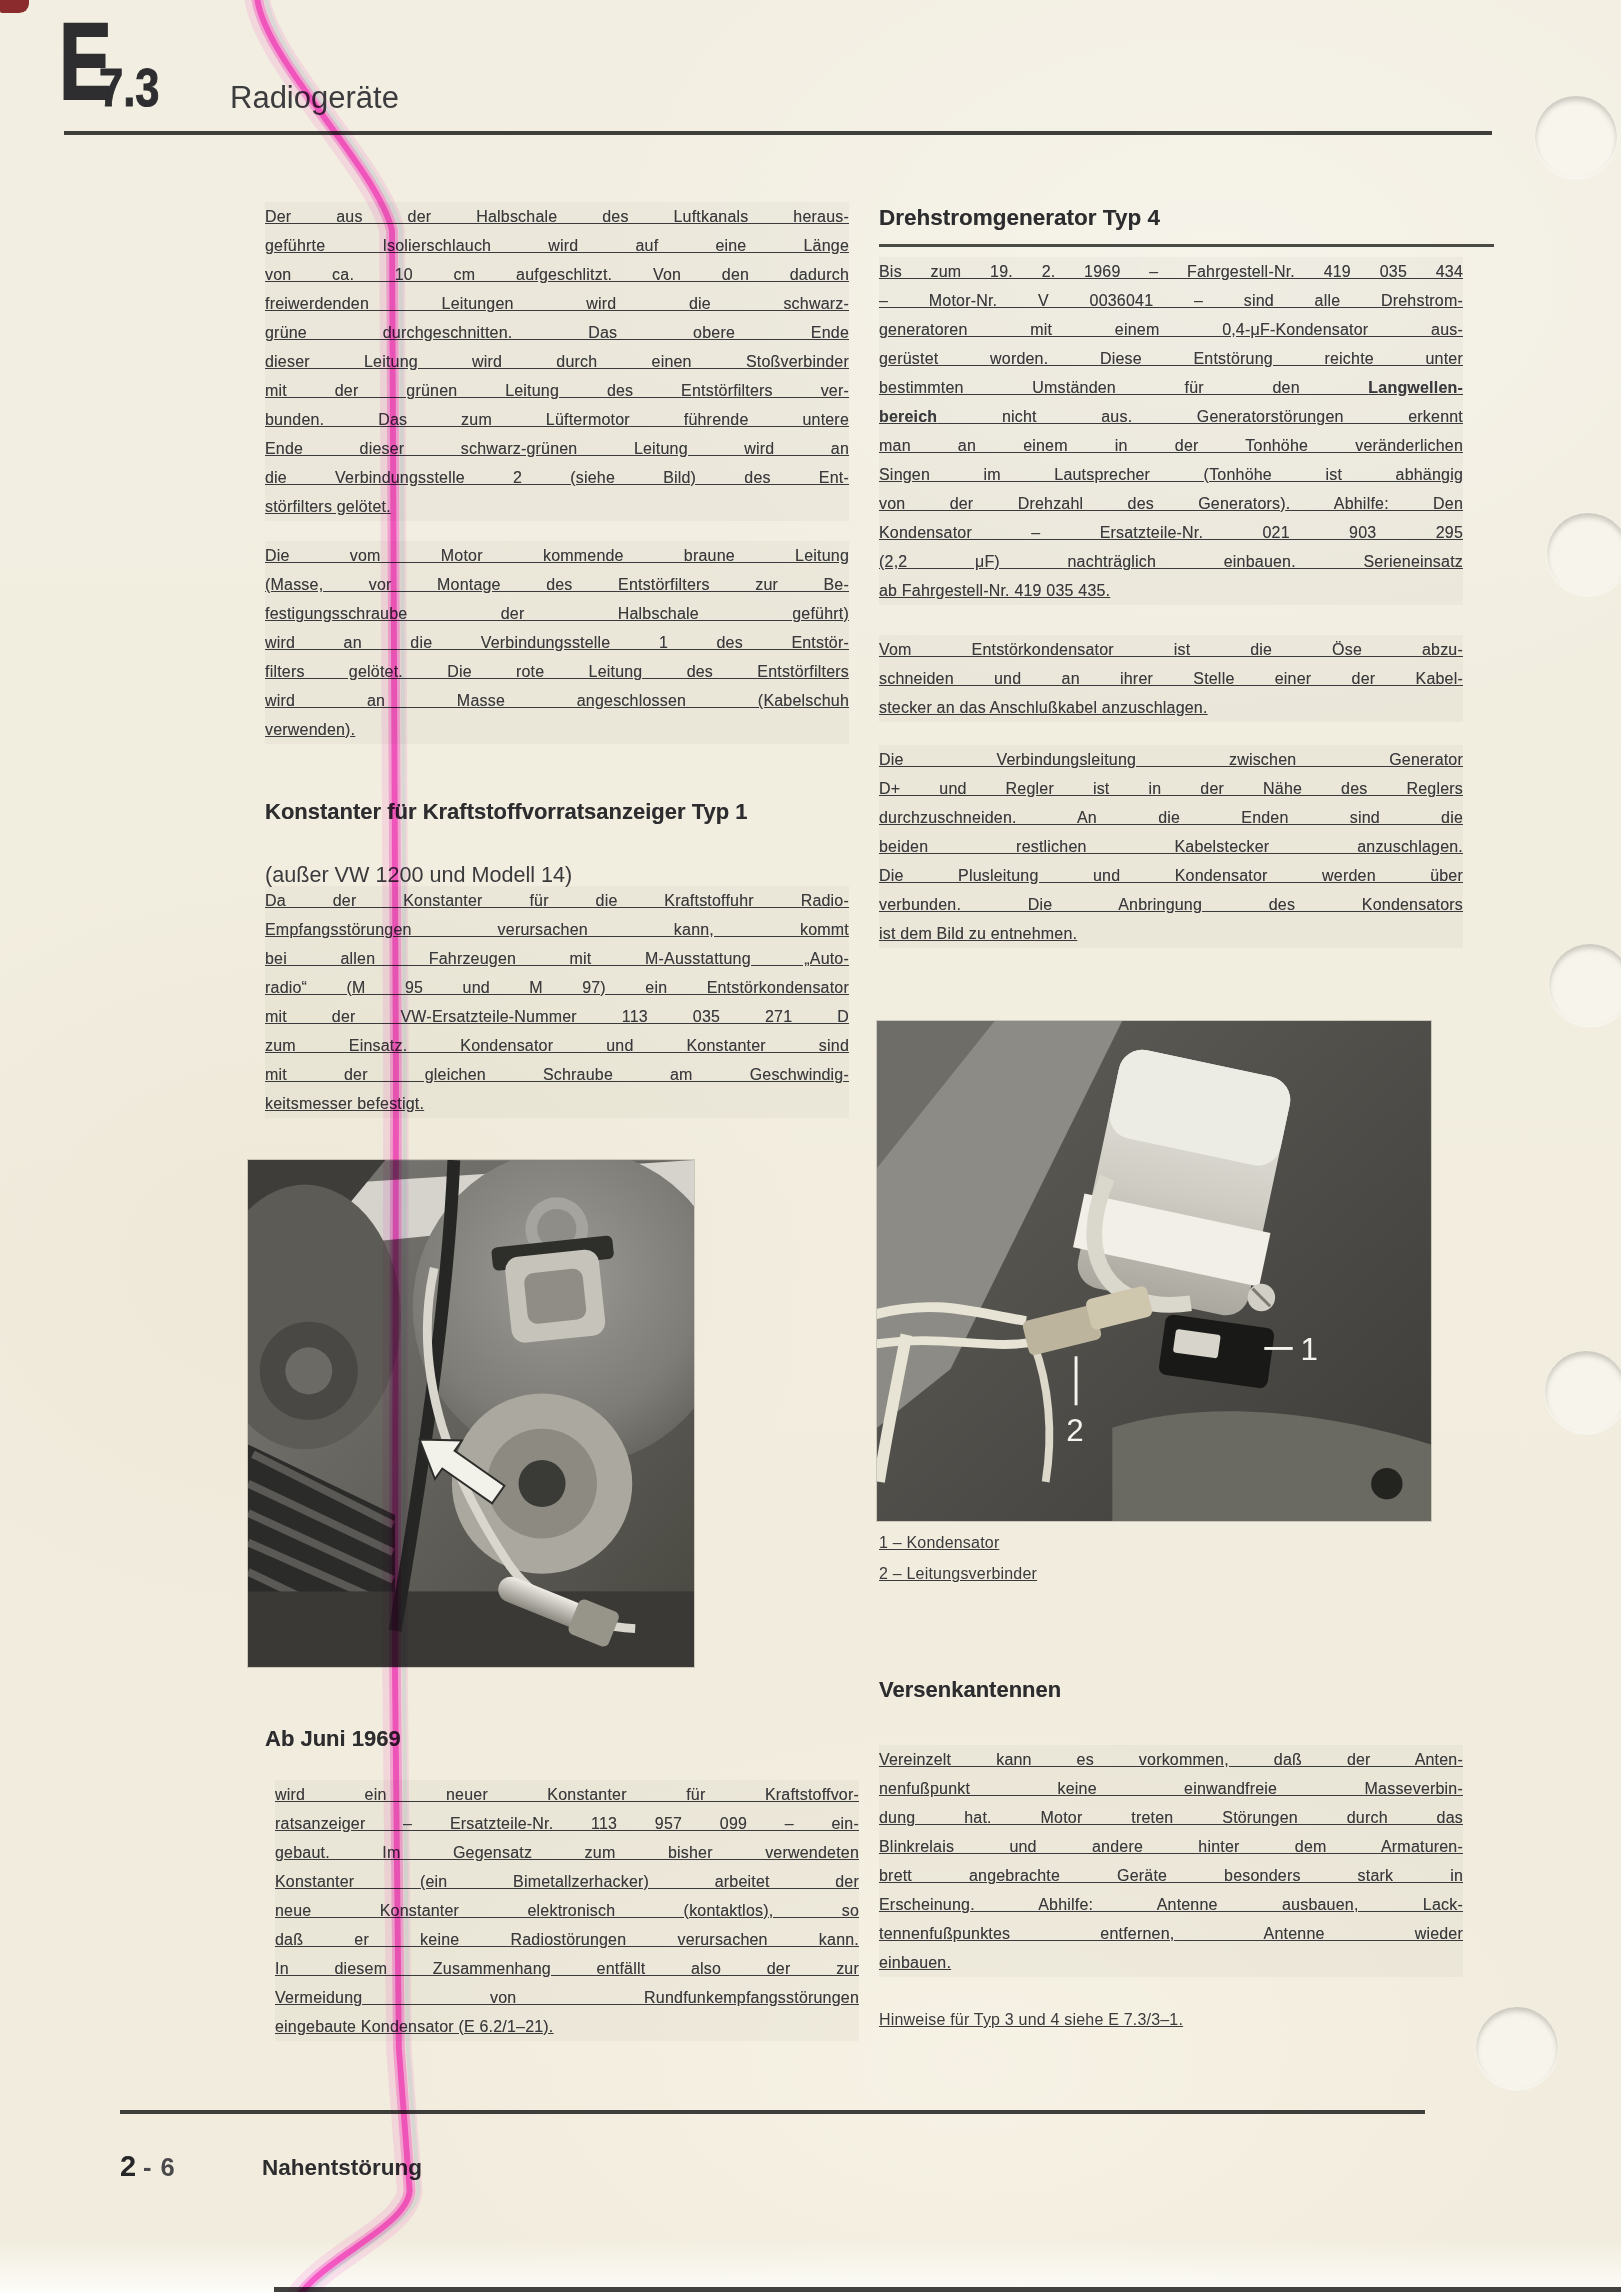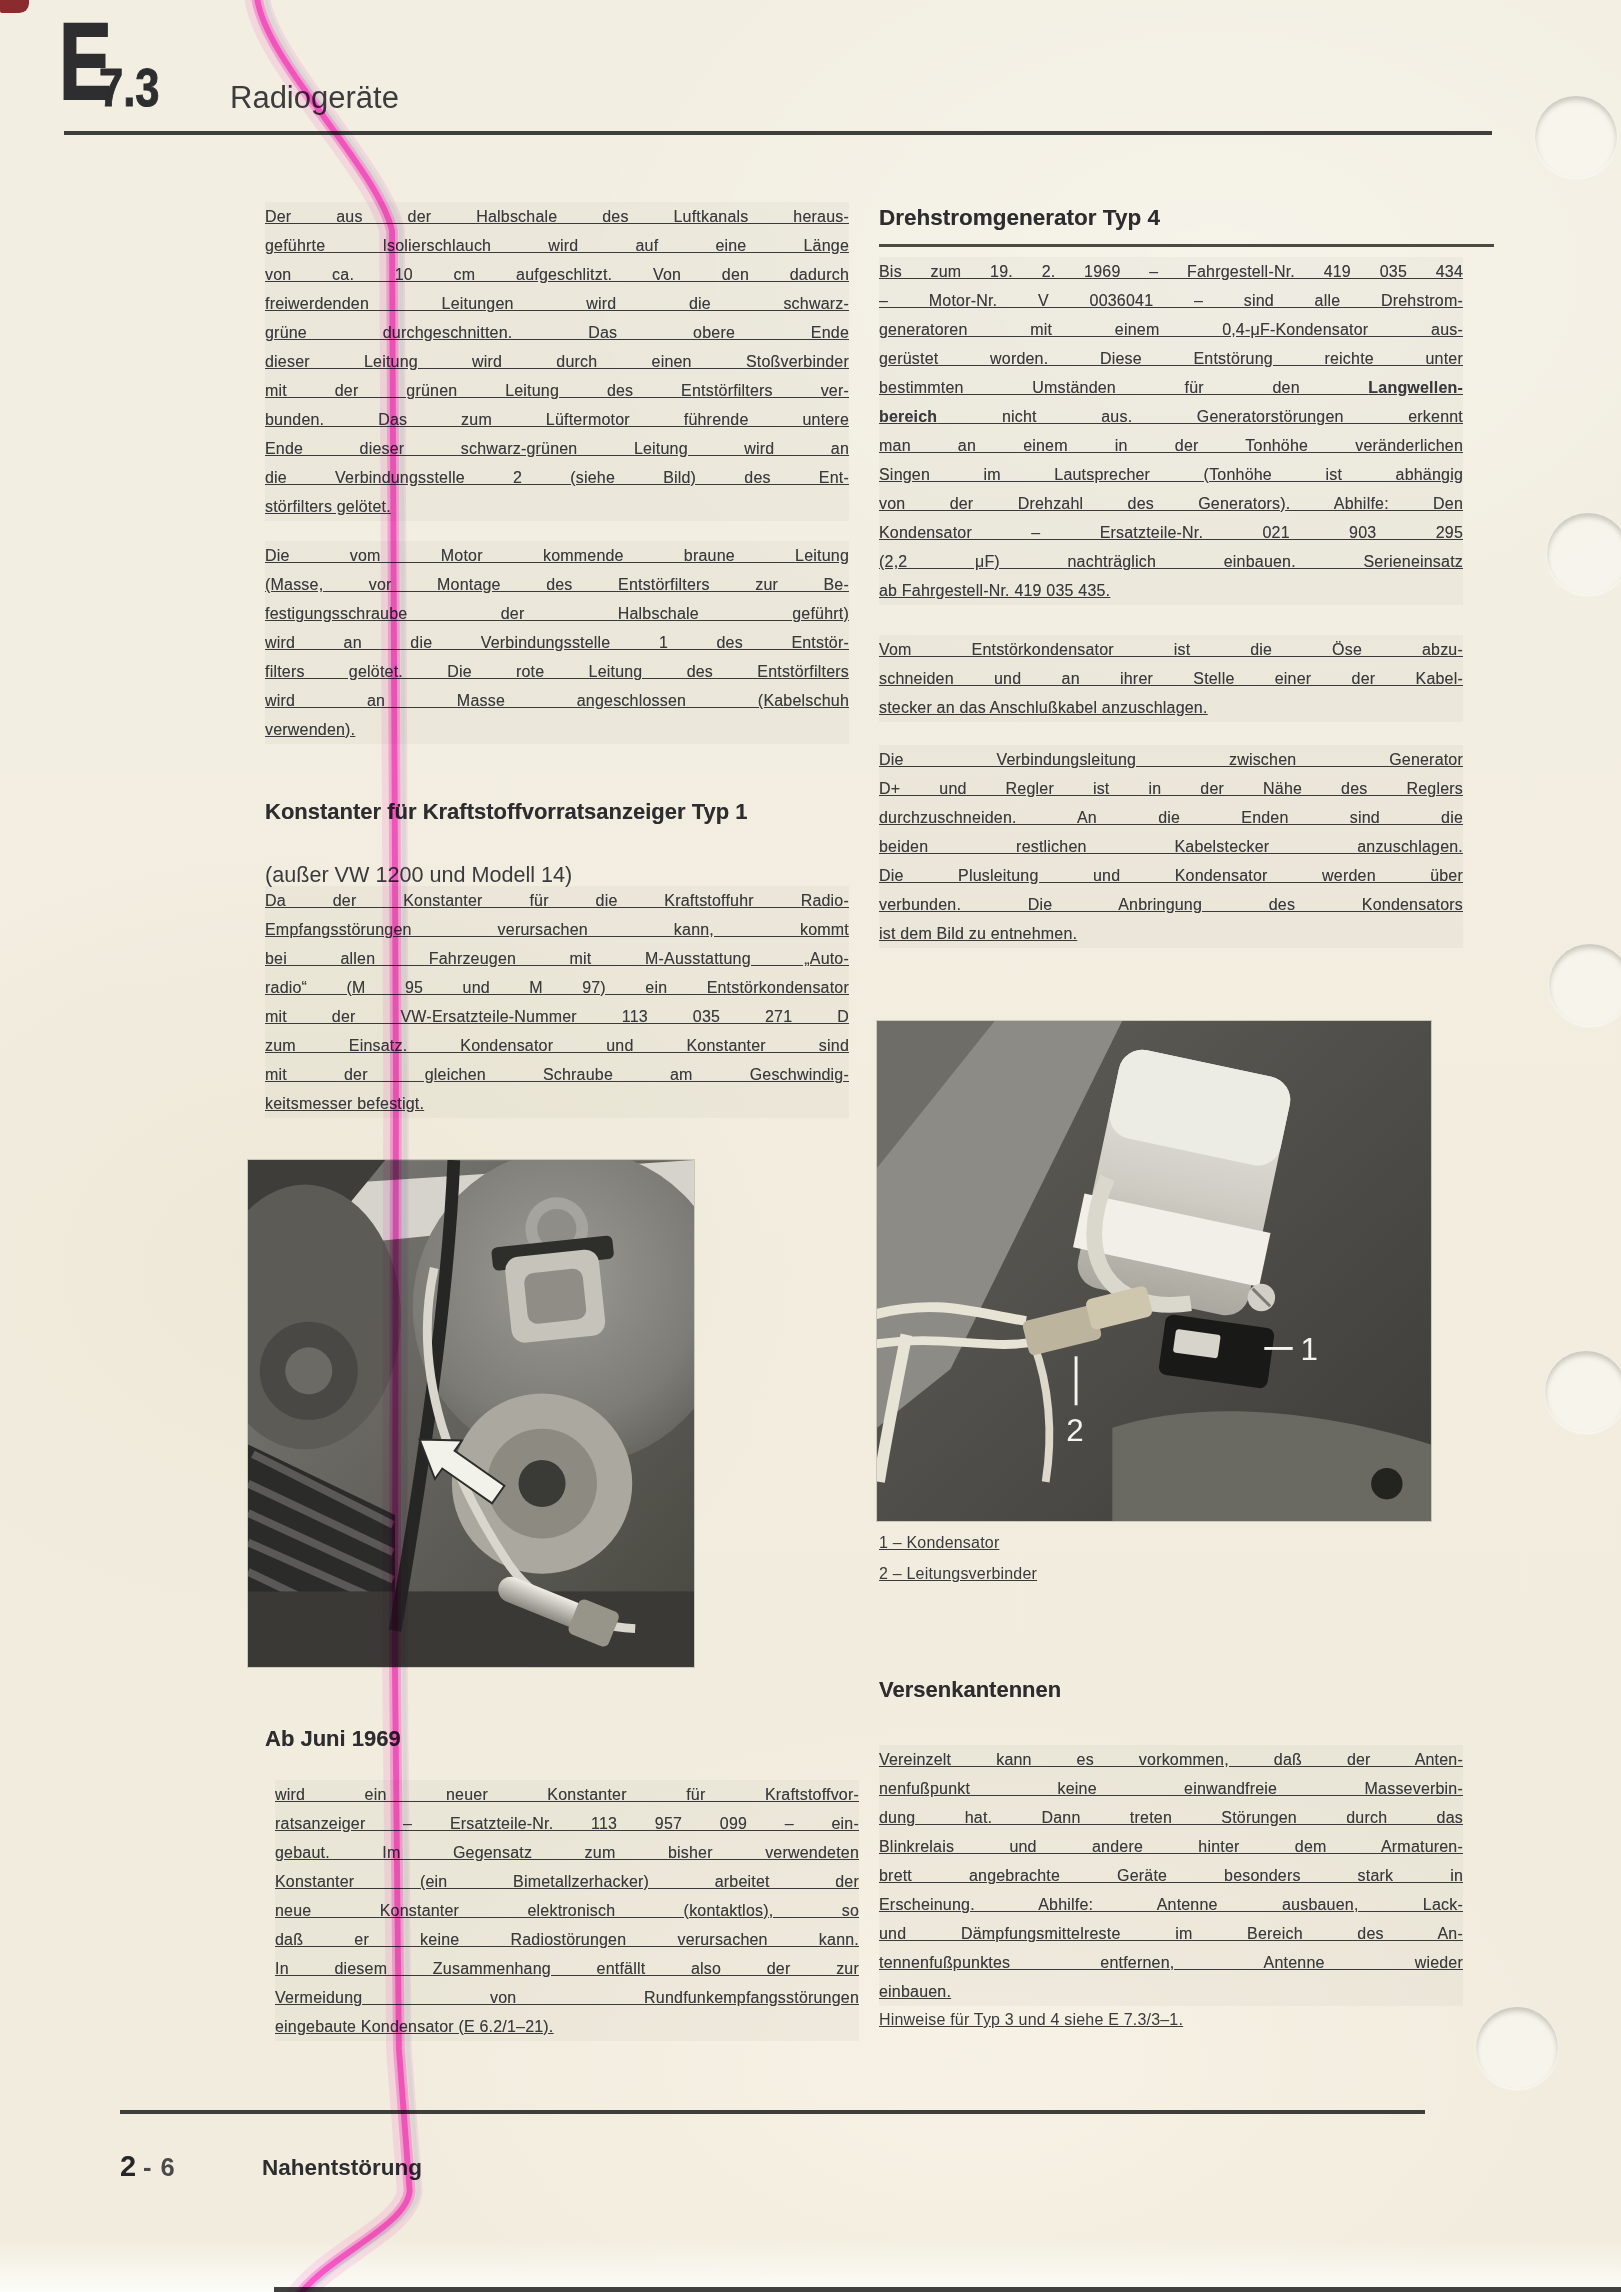--- a/index.html
+++ b/index.html
@@ -239,25 +239,24 @@
 
   <div class="col caps" style="left:879px;top:1527px;">
       <div class="tline">1 – Kondensator</div>
       <div class="tline">2 – Leitungsverbinder</div>
     </div>
 
   <div class="h1" style="left:879px;top:1676px;width:584px;">Versenkantennen</div>
   <div class="col para" style="left:879px;top:1733px;margin-top:12px;">
       <div class="tline">Vereinzelt kann es vorkommen, daß der Anten-</div>
       <div class="tline">nenfußpunkt keine einwandfreie Masseverbin-</div>
-      <div class="tline">dung hat. Dann treten Störungen durch das</div>
+      <div class="tline">dung hat. Motor treten Störungen durch das</div>
       <div class="tline">Blinkrelais und andere hinter dem Armaturen-</div>
       <div class="tline">brett angebrachte Geräte besonders stark in</div>
       <div class="tline">Erscheinung. Abhilfe: Antenne ausbauen, Lack-</div>
-      <div class="tline">und Dämpfungsmittelreste im Bereich des An-</div>
       <div class="tline">tennenfußpunktes entfernen, Antenne wieder</div>
       <div class="tline">einbauen.</div>
     </div>
   <div class="col" style="left:879px;top:2005px;">Hinweise für Typ 3 und 4 siehe E 7.3/3–1.</div>
 
   <div class="rule rule-footer"></div>
   <div class="f-num">
     <span>2</span><span class="sfx">- 6</span>
   </div>
   <div class="f-label">Nahentstörung</div>

